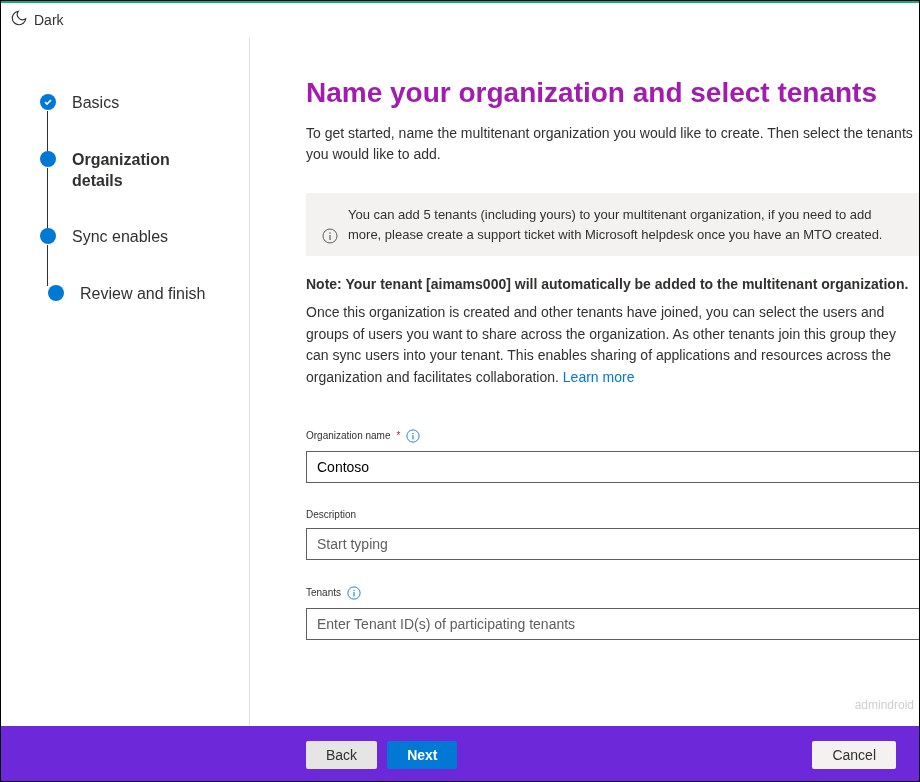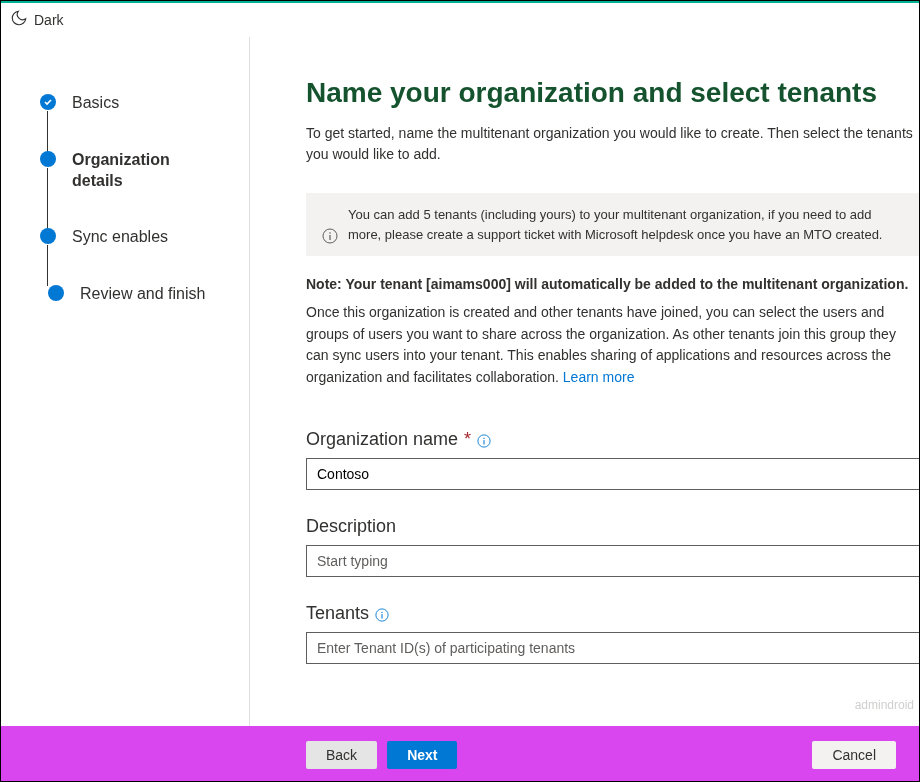--- a/index.html
+++ b/index.html
@@ -88,21 +88,21 @@
     }
     .step-label.active { font-weight: 700; }
     .content {
       flex: 1;
       padding: 40px 0 20px 56px;
       overflow-y: auto;
     }
     .page-title {
       font-size: 28px;
       font-weight: 600;
-      color: #14532d;
+      color: #a21caf;
       margin-bottom: 14px;
     }
     .page-subtitle {
       font-size: 14px;
       color: #323130;
       line-height: 1.5;
       margin-bottom: 28px;
       padding-right: 6px;
     }
     .info-box {
@@ -134,21 +134,21 @@
       line-height: 1.55;
       margin-bottom: 40px;
       padding-right: 16px;
     }
     .learn-more { color: #0078d4; cursor: pointer; }
     .form-group { margin-bottom: 26px; }
     .form-label {
       display: flex;
       align-items: center;
       gap: 6px;
-      font-size: 18px;
+      font-size: 10px;
       margin-bottom: 8px;
     }
     .required-star { color: #a4262c; }
     .info-tooltip-icon {
       width: 14px;
       height: 14px;
       color: #0078d4;
     }
     .form-input {
       width: 100%;
@@ -158,21 +158,21 @@
       font-family: inherit;
       outline: none;
     }
     .form-input::placeholder { color: #605e5c; }
     .footer-bar {
       position: absolute;
       bottom: 0;
       left: 0;
       right: 0;
       height: 56px;
-      background: #d946ef;
+      background: #6d28d9;
       display: flex;
       align-items: center;
       padding: 0 24px 0 306px;
       gap: 10px;
       border-top: 1px solid transparent;
     }
     .btn {
       padding: 6px 20px;
       font-size: 14px;
       font-family: inherit;

